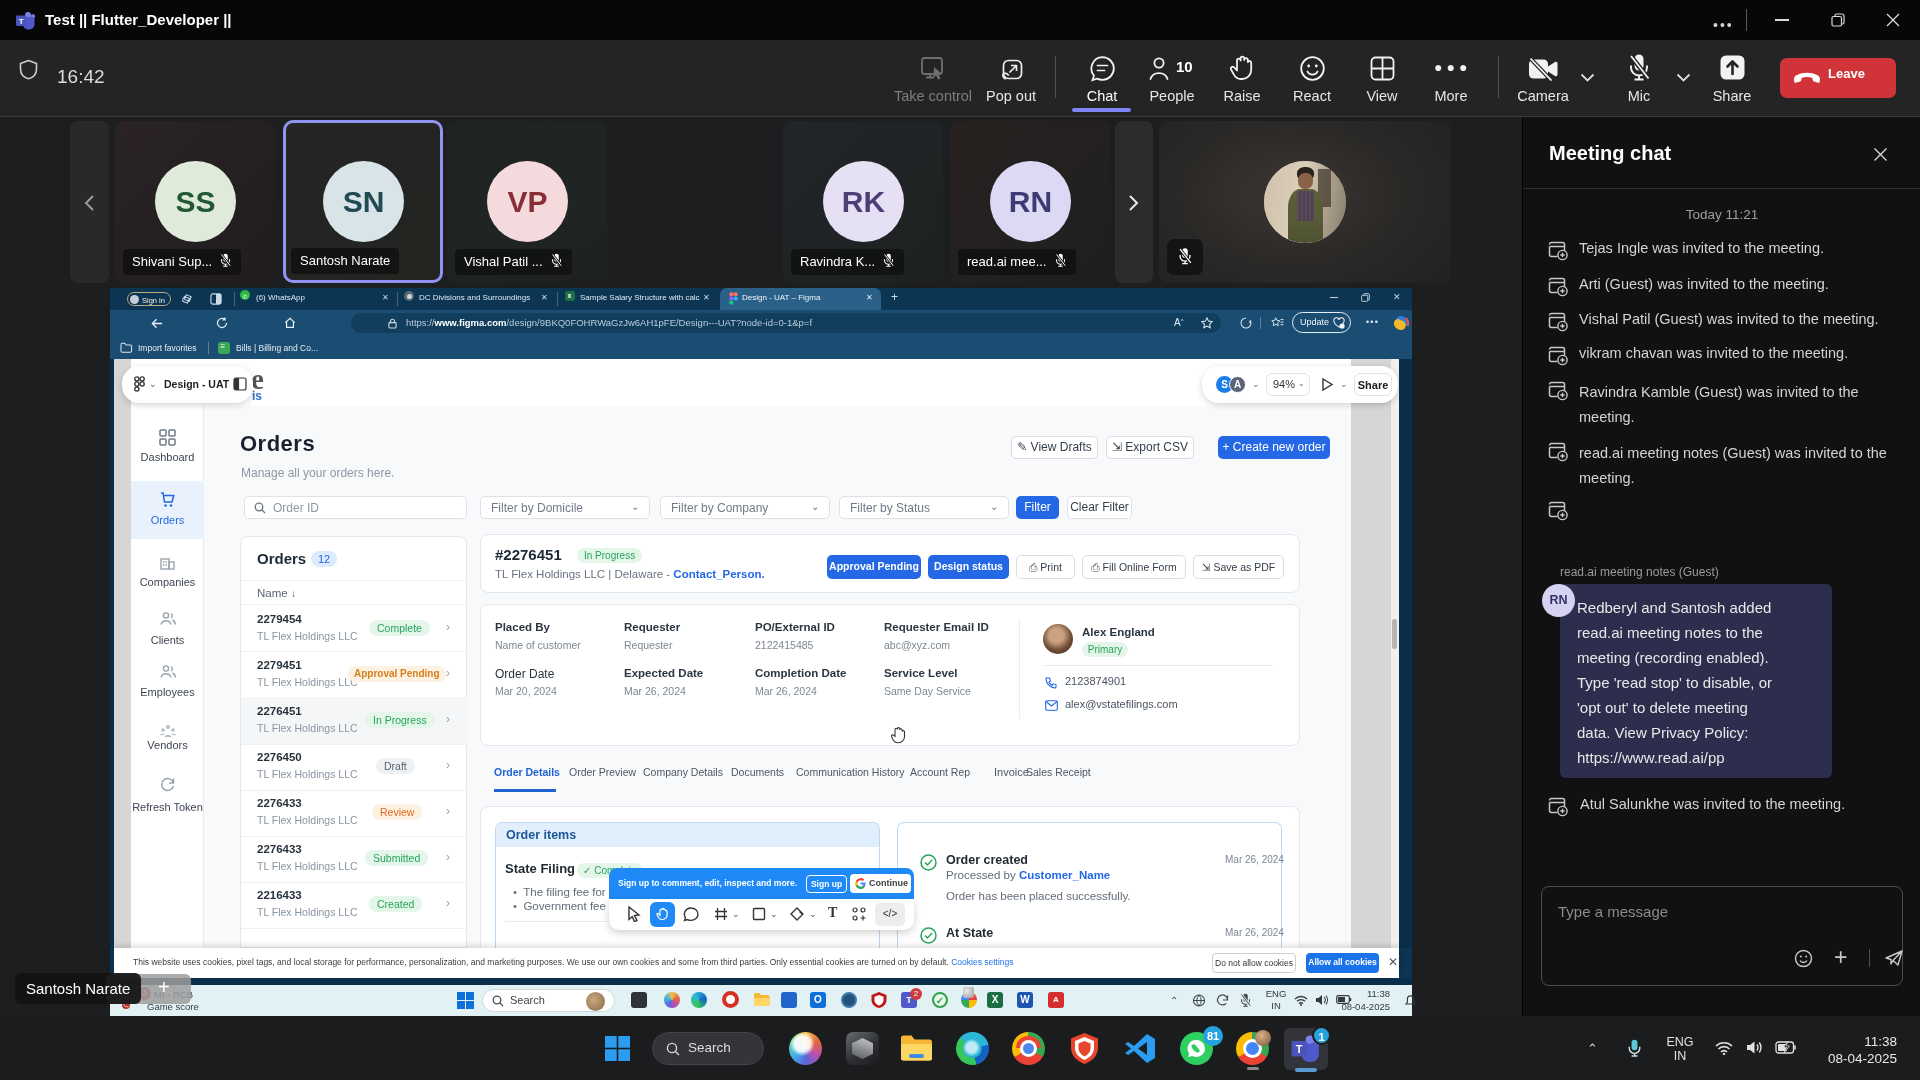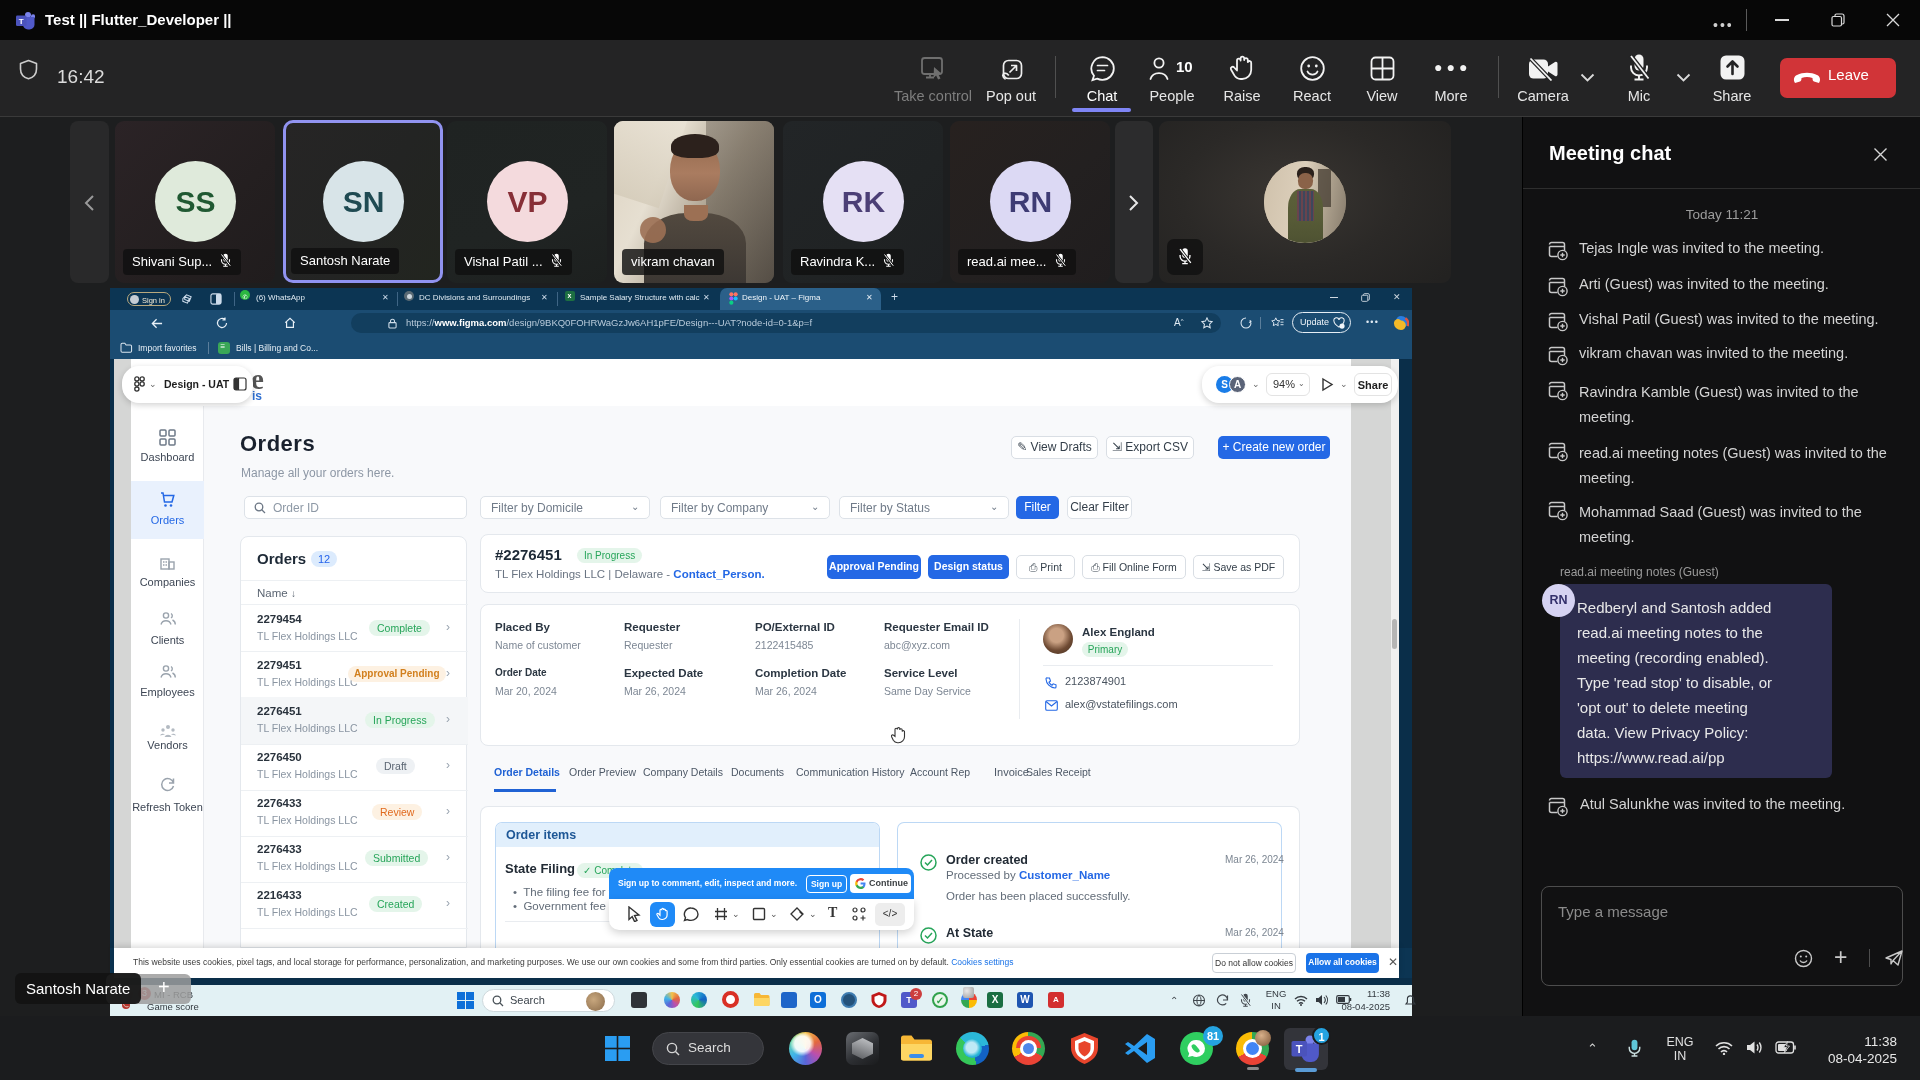--- a/index.html
+++ b/index.html
@@ -126,21 +126,21 @@
     <svg class="ab" style="left:1719px;top:14px;" width="27" height="27" viewBox="0 0 27 27">
       <rect x="1.5" y="1.5" width="24" height="24" rx="5.5" fill="#f2f2f2"></rect>
       <path d="M13.5 20 V8 M8.5 12.5 L13.5 7.5 L18.5 12.5" fill="none" stroke="#242425" stroke-width="2.6" stroke-linecap="round" stroke-linejoin="round"></path>
     </svg>
     <div class="ab" style="left:1702px;top:48px;width:60px;text-align:center;font-size:14.5px;color:#e6e6e6;">Share</div>
 
     <div class="ab" style="left:1780px;top:18px;width:116px;height:40px;background:#d13438;border-radius:7px;">
       <svg class="ab" style="left:13px;top:13px;" width="28" height="14" viewBox="0 0 28 14">
         <path d="M2 12 C0 9 1 5 4 4 C10 1 18 1 24 4 C27 5 28 9 26 12 L21 10.5 C19.8 10 19.5 8.8 19.5 7 C15.8 5.8 12.2 5.8 8.5 7 C8.5 8.8 8.2 10 7 10.5 Z" fill="#fff"></path>
       </svg>
-      <div class="ab" style="left:48px;top:8px;font-size:15px;font-weight:normal;color:#fff;">Leave</div>
+      <div class="ab" style="left:48px;top:8px;font-size:13px;font-weight:bold;color:#fff;">Leave</div>
     </div>
   </div>
   <div id="stage" class="ab" style="left:0;top:117px;width:1522px;height:899px;background:#1d1e1f;"></div>
   <div id="strip" class="ab" style="left:0;top:117px;width:1522px;height:171px;">
     <div class="ab" style="left:70px;top:4px;width:39px;height:162px;background:#29292a;border-radius:8px;">
       <svg class="ab" style="left:12px;top:73px;" width="14" height="18" viewBox="0 0 14 18">
           <path d="M11 2 L4 9 L11 16" fill="none" stroke="#9a9a9a" stroke-width="2"></path>
         </svg>
     </div>
 
@@ -167,31 +167,20 @@
       <div class="ab" style="left:40px;top:40px;width:81px;height:81px;text-align:center;line-height:81px;font-size:30px;font-weight:bold;color:#872f37;">VP</div>
       <div class="ab" style="left:8px;top:128px;height:26px;background:rgba(16,16,16,0.82);border-radius:4px;padding:0 9px;line-height:26px;font-size:13px;color:#fff;">Vishal Patil ...&nbsp;&nbsp;<svg width="13" height="15" viewBox="0 0 26 30" style="vertical-align:-2px">
             <rect x="8.5" y="1.5" width="9" height="16" rx="4.5" fill="#fff"></rect>
             <path d="M5 12.5 v2 a8 8 0 0 0 16 0 v-2" fill="none" stroke="#fff" stroke-width="2.2"></path>
             <path d="M13 22.5 v4 M8.5 26.5 h9" stroke="#fff" stroke-width="2.2"></path>
             <path d="M4.5 2.5 L22 25" stroke="#111" stroke-width="5"></path>
             <path d="M5 3 L22.5 25.5" stroke="#fff" stroke-width="2"></path>
           </svg></div>
     </div>
 
-    <div class="ab" style="left:614px;top:4px;width:160px;height:162px;border-radius:9px;overflow:hidden;background:linear-gradient(115deg,#ddd3c2 0%,#e6dfd1 30%,#a79c8a 60%,#5f574e 100%);">
-      <div class="ab" style="left:-14px;top:-34px;width:78px;height:112px;background:linear-gradient(180deg,#efe9dd,#d4cbb9);transform:rotate(18deg);opacity:0.8;"></div>
-      <div class="ab" style="left:92px;top:0px;width:68px;height:162px;background:linear-gradient(180deg,#6e655a,#4a443c);opacity:0.5;"></div>
-      <div class="ab" style="left:56px;top:18px;width:50px;height:62px;border-radius:50% 50% 46% 46%;background:linear-gradient(180deg,#9c7054 20%,#aa7c60 55%,#8f6750 100%);"></div>
-      <div class="ab" style="left:57px;top:13px;width:48px;height:24px;border-radius:50% 50% 35% 35%;background:#2c211c;"></div>
-      <div class="ab" style="left:56px;top:30px;width:50px;height:14px;border-radius:50%;background:#2c211c;opacity:0;"></div>
-      <div class="ab" style="left:30px;top:92px;width:102px;height:72px;border-radius:42% 42% 0 0;background:linear-gradient(180deg,#52493f,#3c3733);"></div>
-      <div class="ab" style="left:70px;top:84px;width:24px;height:16px;background:#9c7054;border-radius:0 0 40% 40%;"></div>
-      <div class="ab" style="left:26px;top:96px;width:26px;height:26px;border-radius:50%;background:#9c7054;opacity:0.9;"></div>
-      <div class="ab" style="left:8px;top:128px;height:26px;background:rgba(16,16,16,0.82);border-radius:4px;padding:0 9px;line-height:26px;font-size:13px;color:#fff;">vikram chavan</div>
-    </div>
 
     <div class="ab" style="left:783px;top:4px;width:160px;height:162px;border-radius:9px;background:linear-gradient(135deg,#222527,#202324 60%,#1e2022);">
       <div class="ab" style="left:40px;top:40px;width:81px;height:81px;border-radius:50%;background:#e5e0f4;"></div>
       <div class="ab" style="left:40px;top:40px;width:81px;height:81px;text-align:center;line-height:81px;font-size:30px;font-weight:bold;color:#4c3f76;">RK</div>
       <div class="ab" style="left:8px;top:128px;height:26px;background:rgba(16,16,16,0.82);border-radius:4px;padding:0 9px;line-height:26px;font-size:13px;color:#fff;">Ravindra K...&nbsp;&nbsp;<svg width="13" height="15" viewBox="0 0 26 30" style="vertical-align:-2px">
             <rect x="8.5" y="1.5" width="9" height="16" rx="4.5" fill="#fff"></rect>
             <path d="M5 12.5 v2 a8 8 0 0 0 16 0 v-2" fill="none" stroke="#fff" stroke-width="2.2"></path>
             <path d="M13 22.5 v4 M8.5 26.5 h9" stroke="#fff" stroke-width="2.2"></path>
             <path d="M4.5 2.5 L22 25" stroke="#111" stroke-width="5"></path>
             <path d="M5 3 L22.5 25.5" stroke="#fff" stroke-width="2"></path>
@@ -492,21 +481,21 @@
 
       <div class="ab" style="left:370px;top:245px;width:820px;height:142px;background:#fff;border:1px solid #e4e8ed;border-radius:8px;">
         <div class="ab" style="left:14px;top:16px;font-size:11.5px;font-weight:bold;color:#2b3642;">Placed By</div>
         <div class="ab" style="left:143px;top:16px;font-size:11.5px;font-weight:bold;color:#2b3642;">Requester</div>
         <div class="ab" style="left:274px;top:16px;font-size:11.5px;font-weight:bold;color:#2b3642;">PO/External ID</div>
         <div class="ab" style="left:403px;top:16px;font-size:11.5px;font-weight:bold;color:#2b3642;">Requester Email ID</div>
         <div class="ab" style="left:14px;top:34px;font-size:10.5px;color:#7d8794;">Name of customer</div>
         <div class="ab" style="left:143px;top:34px;font-size:10.5px;color:#7d8794;">Requester</div>
         <div class="ab" style="left:274px;top:34px;font-size:10.5px;color:#7d8794;">2122415485</div>
         <div class="ab" style="left:403px;top:34px;font-size:10.5px;color:#7d8794;">abc@xyz.com</div>
-        <div class="ab" style="left:14px;top:62px;font-size:10px;font-weight:bold;color:#2b3642;">Order Date</div>
+        <div class="ab" style="left:14px;top:62px;font-size:12px;font-weight:normal;color:#2b3642;">Order Date</div>
         <div class="ab" style="left:143px;top:62px;font-size:11.5px;font-weight:bold;color:#2b3642;">Expected Date</div>
         <div class="ab" style="left:274px;top:62px;font-size:11.5px;font-weight:bold;color:#2b3642;">Completion Date</div>
         <div class="ab" style="left:403px;top:62px;font-size:11.5px;font-weight:bold;color:#2b3642;">Service Level</div>
         <div class="ab" style="left:14px;top:80px;font-size:10.5px;color:#7d8794;">Mar 20, 2024</div>
         <div class="ab" style="left:143px;top:80px;font-size:10.5px;color:#7d8794;">Mar 26, 2024</div>
         <div class="ab" style="left:274px;top:80px;font-size:10.5px;color:#7d8794;">Mar 26, 2024</div>
         <div class="ab" style="left:403px;top:80px;font-size:10.5px;color:#7d8794;">Same Day Service</div>
         <div class="ab" style="left:538px;top:14px;width:1px;height:100px;background:#e9ecf0;"></div>
         <div class="ab" style="left:562px;top:19px;width:30px;height:30px;border-radius:50%;background:radial-gradient(circle at 45% 38%,#caa183 28%,#6e4a33 60%,#433021 100%);"></div>
         <div class="ab" style="left:601px;top:21px;font-size:11.5px;font-weight:bold;color:#2b3642;">Alex England</div>
@@ -772,21 +761,20 @@
         <use href="#icInv"></use>
       </svg>
     <div class="ab" style="left:56px;top:263px;width:300px;font-size:14.5px;color:#d4d4d4;line-height:24.5px;">Ravindra Kamble (Guest) was invited to the meeting.</div>
     <svg class="ab" style="left:24px;top:323px;" width="22" height="22">
         <use href="#icInv"></use>
       </svg>
     <div class="ab" style="left:56px;top:324px;width:310px;font-size:14.5px;color:#d4d4d4;line-height:24.5px;">read.ai meeting notes (Guest) was invited to the meeting.</div>
     <svg class="ab" style="left:24px;top:382px;" width="22" height="22">
         <use href="#icInv"></use>
       </svg>
-    <div class="ab" style="left:56px;top:383px;width:310px;font-size:14.5px;color:#d4d4d4;line-height:24.5px;">Mohammad Saad (Guest) was invited to the meeting.</div>
     <div class="ab" style="left:37px;top:448px;font-size:12px;color:#9b9b9b;">read.ai meeting notes (Guest)</div>
     <div class="ab" style="left:37px;top:467px;width:272px;height:194px;background:#2d2d4e;border-radius:6px;">
       <div class="ab" style="left:17px;top:11px;width:240px;font-size:15px;color:#e8e8e8;line-height:25px;">Redberyl and Santosh added<br>read.ai meeting notes to the<br>meeting (recording enabled).<br>Type 'read stop' to disable, or<br>'opt out' to delete meeting<br>data. View Privacy Policy:<br>https://www.read.ai/pp</div>
     </div>
     <div class="ab" style="left:19px;top:467px;width:33px;height:33px;border-radius:50%;background:#d6d3f2;text-align:center;line-height:33px;font-size:12.5px;font-weight:bold;color:#33306b;">RN</div>
     <svg class="ab" style="left:24px;top:678px;" width="22" height="22">
         <use href="#icInv"></use>
       </svg>
     <div class="ab" style="left:57px;top:679px;width:330px;font-size:14.5px;color:#d4d4d4;">Atul Salunkhe was invited to the meeting.</div>
     <div class="ab" style="left:18px;top:769px;width:362px;height:100px;border:1px solid #4d4d4d;border-radius:8px;">

